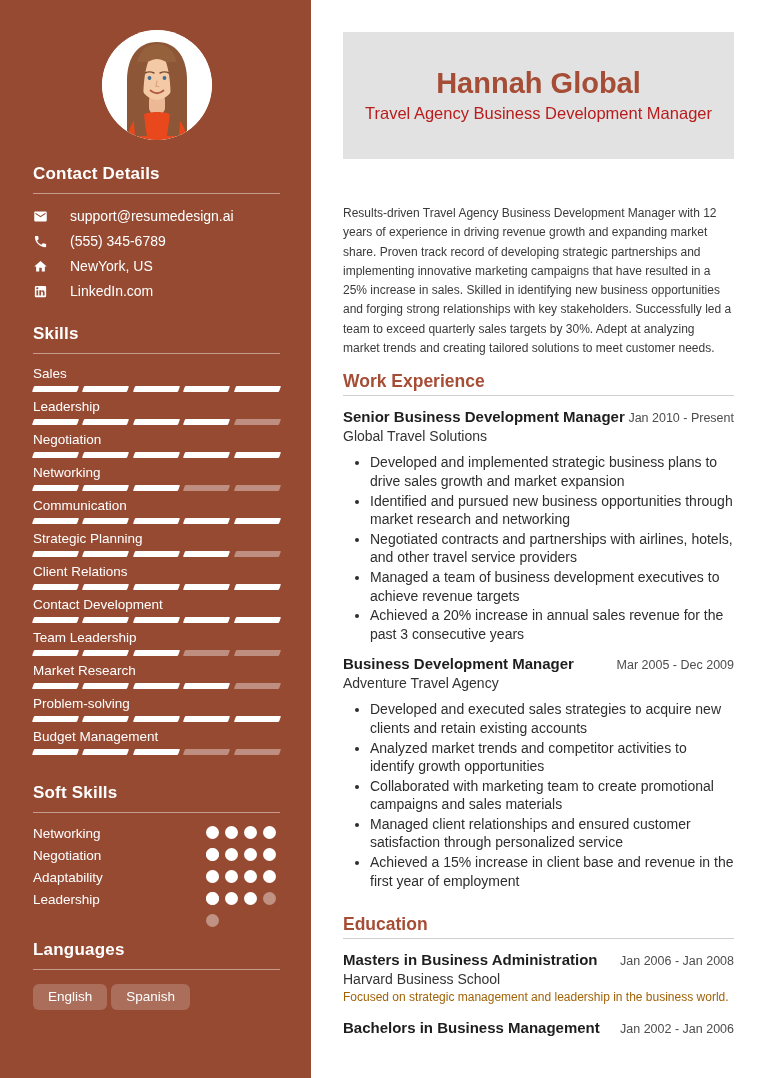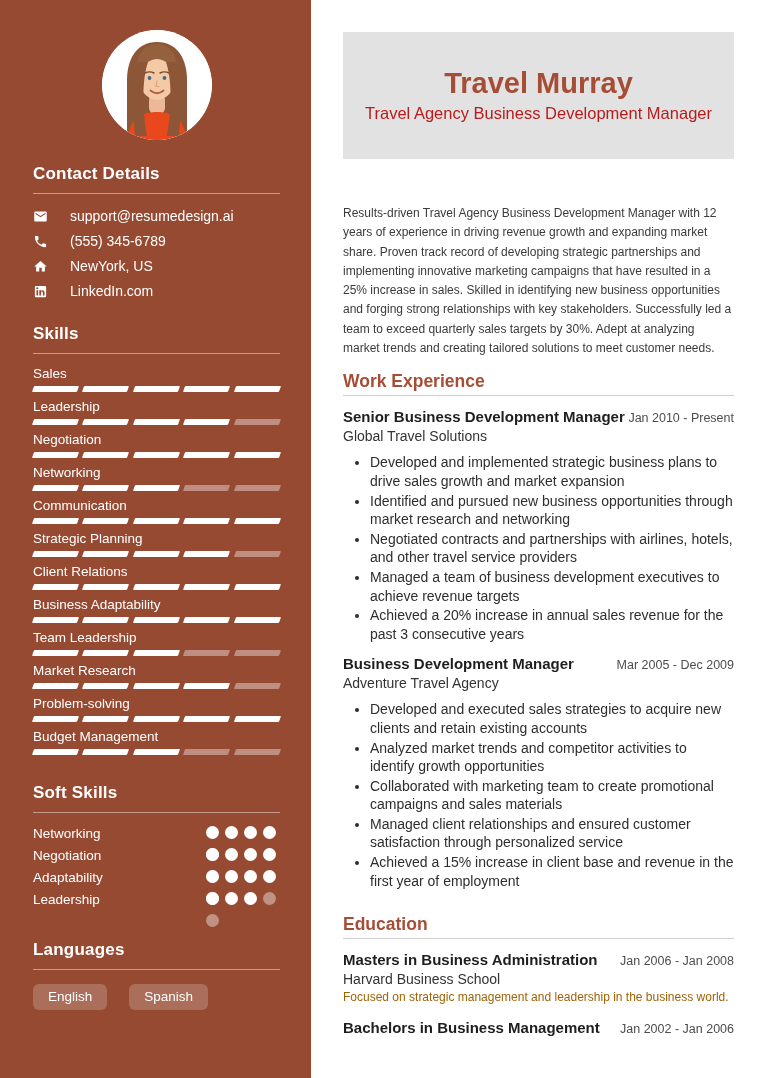--- a/index.html
+++ b/index.html
@@ -42,21 +42,21 @@
   .seg.off{background:rgba(255,255,255,.38);}
   .soft-section{margin-top:28px;}
   .soft-list{margin-top:13px;}
   .soft-row{display:flex;align-items:flex-start;height:22px;}
   .soft-label{flex:1;font-size:13.5px;line-height:15px;}
   .soft-dots{width:74px;display:flex;flex-wrap:wrap;column-gap:6px;row-gap:9px;align-content:flex-start;}
   .dot{width:13px;height:13px;border-radius:50%;}
   .dot.on{background:#fff;}
   .dot.off{background:rgba(255,255,255,.4);}
   .lang-section{margin-top:26px;}
-  .lang-pills{margin-top:14px;display:flex;gap:22px;}
+  .lang-pills{margin-top:14px;display:flex;gap:4px;}
   .lang-pill{
     background:rgba(255,255,255,.2);color:#fff;border:none;border-radius:6px;
     font-size:13.5px;font-family:inherit;padding:6px 15px;line-height:1;cursor:pointer;
   }
   
   .main{flex:1;padding:32px 34px 0 32px;}
   .header-box{
     background:var(--headerbox);height:127px;display:flex;flex-direction:column;
     align-items:center;justify-content:center;gap:7px;
   }
@@ -206,21 +206,21 @@
         <div class="skill-label">Client Relations</div>
         <div class="skill-bar">
             <span class="seg on"></span>
             <span class="seg on"></span>
             <span class="seg on"></span>
             <span class="seg on"></span>
             <span class="seg on"></span>
           </div>
       </div>
       <div class="skill-row">
-        <div class="skill-label">Business Adaptability</div>
+        <div class="skill-label">Contact Development</div>
         <div class="skill-bar">
             <span class="seg on"></span>
             <span class="seg on"></span>
             <span class="seg on"></span>
             <span class="seg on"></span>
             <span class="seg on"></span>
           </div>
       </div>
       <div class="skill-row">
         <div class="skill-label">Team Leadership</div>
@@ -317,21 +317,21 @@
       <button class="lang-pill">English</button>
       <button class="lang-pill">Spanish</button>
     </div>
   </section>
 
 </aside>
 
 <main class="main">
 
   <header class="header-box">
-    <h1 class="person-name">Travel Murray</h1>
+    <h1 class="person-name">Hannah Global</h1>
     <div class="person-title">Travel Agency Business Development Manager</div>
   </header>
 
   <p class="summary">Results-driven Travel Agency Business Development Manager with 12 years of experience in driving revenue growth and expanding market share. Proven track record of developing strategic partnerships and implementing innovative marketing campaigns that have resulted in a 25% increase in sales. Skilled in identifying new business opportunities and forging strong relationships with key stakeholders. Successfully led a team to exceed quarterly sales targets by 30%. Adept at analyzing market trends and creating tailored solutions to meet customer needs.</p>
 
   <section class="work-section">
     <h2 class="main-section-title">Work Experience</h2>
 
     <div class="entry">
       <div class="entry-head">

